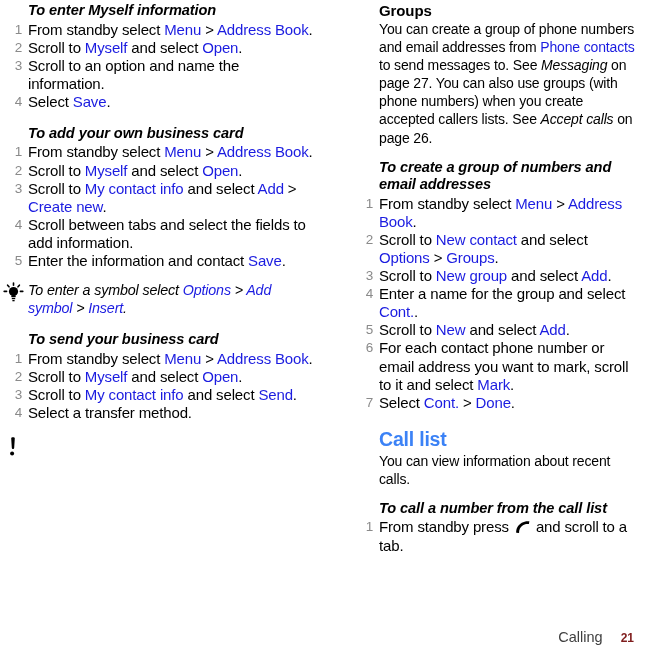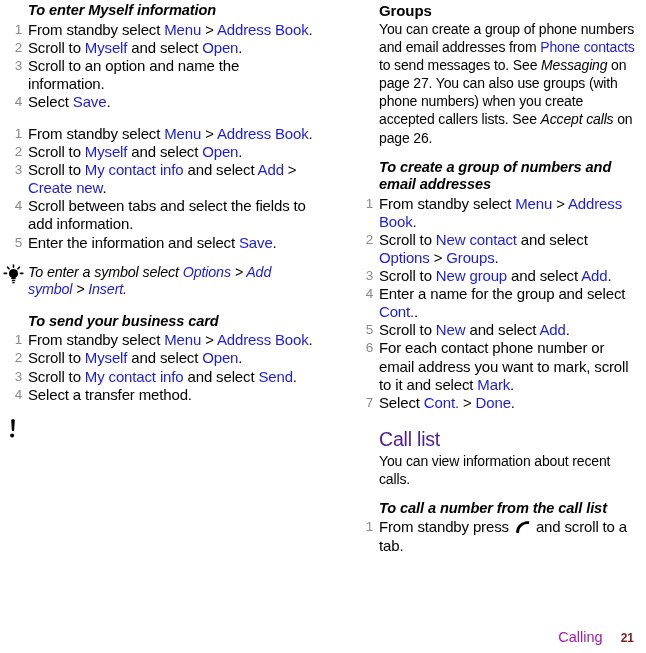--- a/index.html
+++ b/index.html
@@ -44,23 +44,23 @@
 
   .sec-head-bold {
     font-size: 15px;
     font-weight: bold;
     line-height: 18px;
     margin: 0 0 0 28px;
     letter-spacing: -0.1px;
   }
   .sec-head-blue {
     font-size: 19.5px;
-    font-weight: normal;
+    font-weight: bold;
     line-height: 23px;
-    color: #4c1d95;
+    color: #3b82f6;
     margin: 0 0 1px 28px;
     letter-spacing: -0.2px;
   }
   .para {
     font-size: 14px;
     line-height: 18.1px;
     margin: 0 0 0 28px;
     letter-spacing: -0.15px;
   }
 
@@ -110,21 +110,21 @@
 
   .footer {
     position: absolute;
     right: 12px;
     bottom: 8px;
     display: flex;
     align-items: baseline;
     gap: 18px;
   }
   .footer .chap {
-    color: #a21caf;
+    color: #404040;
     font-size: 14.5px;
   }
   .footer .pg {
     color: #7f1d1d;
     font-size: 12px;
     font-weight: bold;
   }
   .callkey {
     display: inline-block;
     width: 17px; height: 13px;
@@ -144,26 +144,27 @@
       <div class="proc-head">To enter Myself information</div>
       <ol class="steps">
           <li><span class="num">1</span><span><span>From standby select </span><span class="lnk">Menu</span><span> &gt; </span><span class="lnk">Address Book</span><span>.</span></span></li>
           <li><span class="num">2</span><span><span>Scroll to </span><span class="lnk">Myself</span><span> and select </span><span class="lnk">Open</span><span>.</span></span></li>
           <li><span class="num">3</span><span><span>Scroll to an option and name the information.</span></span></li>
           <li><span class="num">4</span><span><span>Select </span><span class="lnk">Save</span><span>.</span></span></li>
         </ol>
 
       <div class="sp14"></div>
 
+      <div class="proc-head">To add your own business card</div>
       <ol class="steps">
           <li><span class="num">1</span><span><span>From standby select </span><span class="lnk">Menu</span><span> &gt; </span><span class="lnk">Address Book</span><span>.</span></span></li>
           <li><span class="num">2</span><span><span>Scroll to </span><span class="lnk">Myself</span><span> and select </span><span class="lnk">Open</span><span>.</span></span></li>
           <li><span class="num">3</span><span><span>Scroll to </span><span class="lnk">My contact info</span><span> and select </span><span class="lnk">Add</span><span> &gt; </span><span class="lnk">Create new</span><span>.</span></span></li>
           <li><span class="num">4</span><span><span>Scroll between tabs and select the fields to add information.</span></span></li>
-          <li><span class="num">5</span><span><span>Enter the information and select </span><span class="lnk">Save</span><span>.</span></span></li>
+          <li><span class="num">5</span><span><span>Enter the information and contact </span><span class="lnk">Save</span><span>.</span></span></li>
         </ol>
 
       <div class="sp12"></div>
 
       <div class="callout tip">
         <span class="ico">
           <svg width="24" height="20" viewBox="0 0 24 20">
             <g stroke="#000" stroke-width="1.6" stroke-linecap="round">
               <line x1="11.5" y1="1" x2="11.5" y2="3.2"></line>
               <line x1="5.6" y1="3.2" x2="7" y2="4.8"></line>

